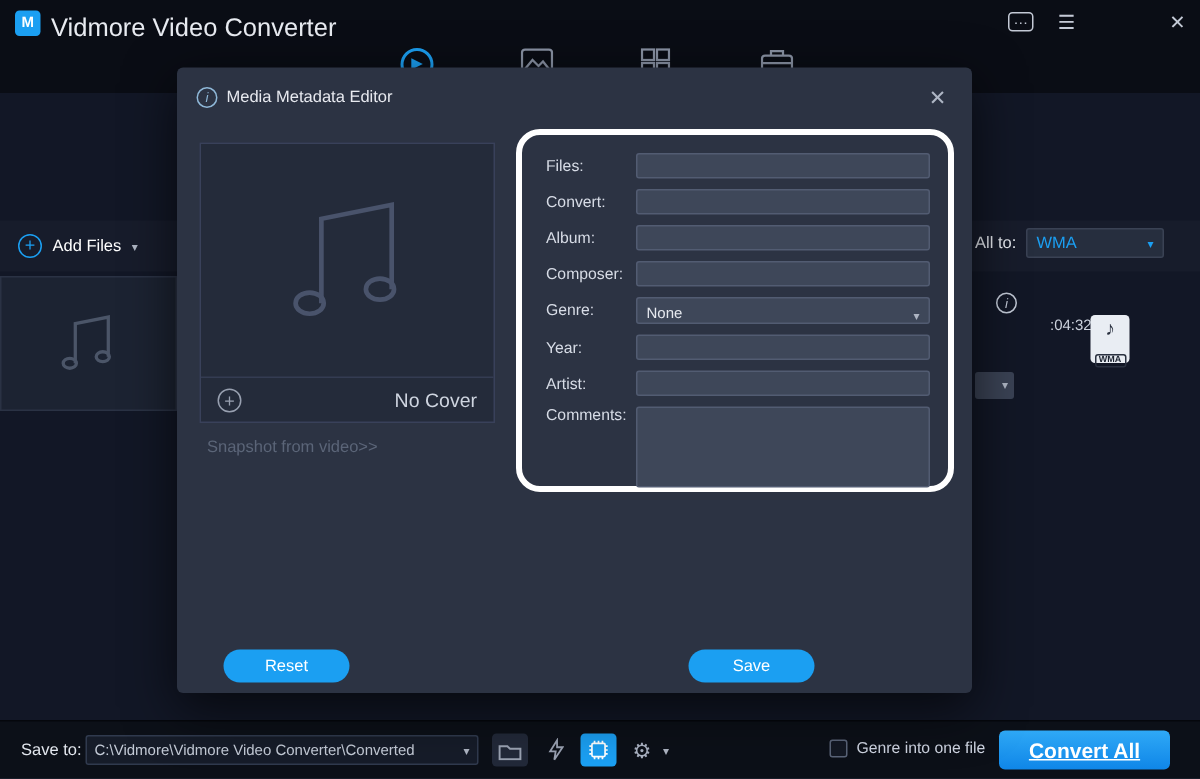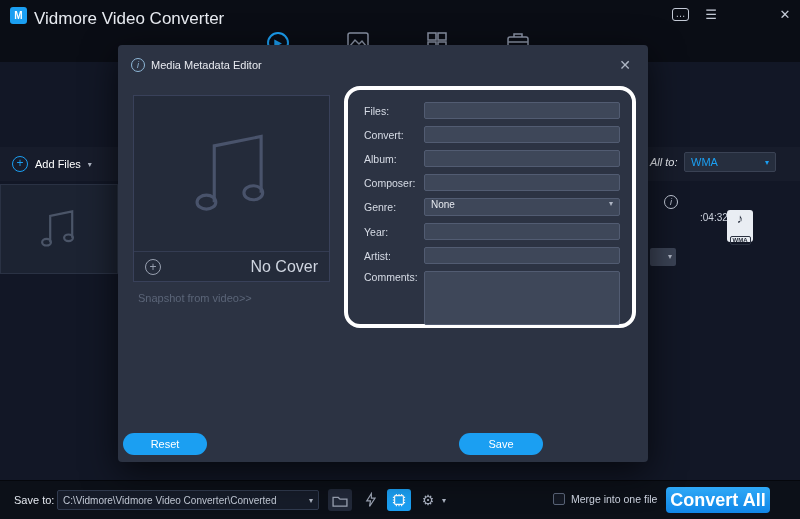--- a/index.html
+++ b/index.html
@@ -29,21 +29,21 @@
   .addfiles { position:absolute; top:91px; left:12px; height:22px; display:flex; align-items:center; gap:7px; }
   .plus-circle { width:16px; height:16px; border:1.5px solid #1b9ff2; border-radius:50%; color:#1b9ff2;
                  font-size:12px; text-align:center; line-height:13px; }
   .addfiles-label { color:#fff; font-size:11px; }
   .caret { color:#aeb5c3; font-size:8px; }
 
   .file-card { position:absolute; top:122px; left:0; width:118px; height:90px; background:#1c2332;
                border:1px solid #2a3244; }
   .file-card svg { position:absolute; top:20px; left:36px; }
 
-  .all-to { position:absolute; top:94px; left:650px; color:#e6e9ef; font-size:11px;font-style:italic; }
+  .all-to { position:absolute; top:94px; left:650px; color:#e6e9ef; font-size:11px; }
   .fmt-select { position:absolute; top:90px; left:684px; width:92px; height:20px; background:#262e3e;
                 border:1px solid #3a4254; border-radius:2px; display:flex; align-items:center;
                 justify-content:space-between; padding:0 6px; }
   .fmt-select .val { color:#1b9ff2; font-size:11px; }
   .fmt-select .caret { color:#1b9ff2; }
 
   .info-circle { position:absolute; top:133px; left:664px; width:14px; height:14px; border:1px solid #c2c9d6;
                  border-radius:50%; color:#c2c9d6; font-size:9px; font-style:italic; text-align:center; line-height:13px; }
   .duration { position:absolute; top:150px; left:664px; color:#cdd3de; font-size:10px;padding-left:36px; }
   .fmt-thumb { position:absolute; top:148px; left:727px; width:26px; height:32px; background:#e9edf3;
@@ -64,38 +64,38 @@
   .dlg-close { position:absolute; top:11px; right:14px; color:#aeb6c4; font-size:14px; width:18px; height:18px;
                text-align:center; line-height:18px; cursor:default; }
 
   .cover-panel { position:absolute; top:50px; left:15px; width:197px; height:187px; background:#242b3a;
                  border:1px solid #39415a; }
   .cover-panel .bignote { position:absolute; top:28px; left:52px; }
   .cover-bottom { position:absolute; bottom:0; left:0; width:100%; height:30px; border-top:1px solid #343c52;
                   display:flex; align-items:center; justify-content:space-between; padding:0 11px; }
   .cover-plus { width:16px; height:16px; border:1px solid #98a0b0; border-radius:50%; color:#98a0b0;
                 font-size:12px; text-align:center; line-height:14px; }
-  .no-cover { color:#cfd5e0; font-size:16px; }
+  .no-cover { color:#cfd5e0; font-size:13px; }
   .snapshot { position:absolute; top:247px; left:20px; color:#5b6578; font-size:11px; }
 
   .form-highlight { position:absolute; top:41px; left:226px; width:292px; height:242px; border:4px solid #ffffff;
                     border-radius:16px; padding:12px 12px 10px 16px; }
   .frow { display:flex; align-items:center; margin-bottom:7px; }
   .frow.top { align-items:flex-start; }
   .flabel { width:60px; color:#d7dce6; font-size:10.5px; flex-shrink:0; }
   .finput, .fselect, .ftextarea { flex:1; background:#3e4759; border:1px solid #525c72; border-radius:2px;
                                   color:#e6e9ef; font-size:10px; font-family:"Liberation Sans", sans-serif; }
   .finput { height:17px; padding:0 4px; }
-  .fselect { height:18px; display:flex; align-items:flex-start; justify-content:space-between; padding:0 6px; }
+  .fselect { height:18px; display:flex; align-items:flex-end; justify-content:space-between; padding:0 6px; }
   .fselect .val { color:#e6e9ef; font-size:10px; }
   .ftextarea { height:54px; resize:none; padding:2px 4px; }
 
   .dlg-btn { position:absolute; top:388px; height:22px; background:#1b9ff2; border:none; border-radius:11px;
              color:#fff; font-size:11px; font-family:"Liberation Sans", sans-serif; cursor:default; }
-  .btn-reset { left:5px; width:84px; }
+  .btn-reset { left:31px; width:84px; }
   .btn-save { left:341px; width:84px; }
   .btn-cancel { left:434px; width:76px; }
 
   
   .footer { position:absolute; top:480px; left:0; width:800px; height:39px; background:#0c1018;
             border-top:1px solid #05070c; }
   .save-to { position:absolute; top:13px; left:14px; color:#e3e7ee; font-size:11px; }
   .path-box { position:absolute; top:9px; left:57px; width:262px; height:20px; background:#161c29;
               border:1px solid #303a4e; border-radius:2px; display:flex; align-items:center; }
   .path-box input { flex:1; background:transparent; border:none; color:#c3cad6; font-size:10px;
@@ -104,23 +104,23 @@
   .tool-btn { position:absolute; top:8px; width:24px; height:22px; background:#222939; border-radius:3px;
               display:flex; align-items:center; justify-content:center; }
   .tb-folder { left:328px; }
   .tb-bolt { left:358px; background:transparent; }
   .tb-gpu { left:387px; background:#1b9ff2; }
   .tb-gear { left:416px; background:transparent; color:#aab2c2; font-size:14px; }
   .gear-caret { position:absolute; top:15px; left:442px; }
   .merge { position:absolute; top:12px; left:553px; display:flex; align-items:center; gap:6px; }
   .checkbox { width:12px; height:12px; border:1px solid #5a6478; border-radius:2px; background:#141924; }
   .merge-label { color:#cfd5e2; font-size:10.5px; }
-  .convert-btn { position:absolute; top:6px; left:666px; width:104px; height:26px;
+  .convert-btn { position:absolute; top:6px; left:666px; width:114px; height:26px;
                  background:linear-gradient(#2fa9f6,#0f86e8); border:none; border-radius:4px;
-                 color:#fff; font-size:18px; font-weight:bold; font-family:"Liberation Sans", sans-serif; cursor:default; }
+                 color:#fff; font-size:14px; font-weight:bold; font-family:"Liberation Sans", sans-serif; cursor:default;text-decoration:underline; }
 </style>
 </head>
 <body>
 
 <div class="stage">
 
   <div class="header">
     <div class="logo">M</div>
     <div class="app-title">Vidmore Video Converter</div>
     <div class="bubble"><span>…</span></div>
@@ -270,19 +270,19 @@
       <svg width="14" height="14" viewBox="0 0 16 16" fill="none" stroke="#ffffff" stroke-width="1.3">
         <rect x="3" y="3" width="10" height="10" rx="1"></rect>
         <path d="M5 3 V1 M8 3 V1 M11 3 V1 M5 13 v2 M8 13 v2 M11 13 v2 M3 5 H1 M3 8 H1 M3 11 H1 M13 5 h2 M13 8 h2 M13 11 h2"></path>
       </svg>
     </div>
     <div class="tool-btn tb-gear">⚙</div>
     <span class="caret gear-caret">▾</span>
 
     <div class="merge">
       <span class="checkbox"></span>
-      <span class="merge-label">Merge into one file</span>
+      <span class="merge-label">Genre into one file</span>
     </div>
 
     <button class="convert-btn">Convert All</button>
   </div>
 
 </div>
 
 </body></html>

